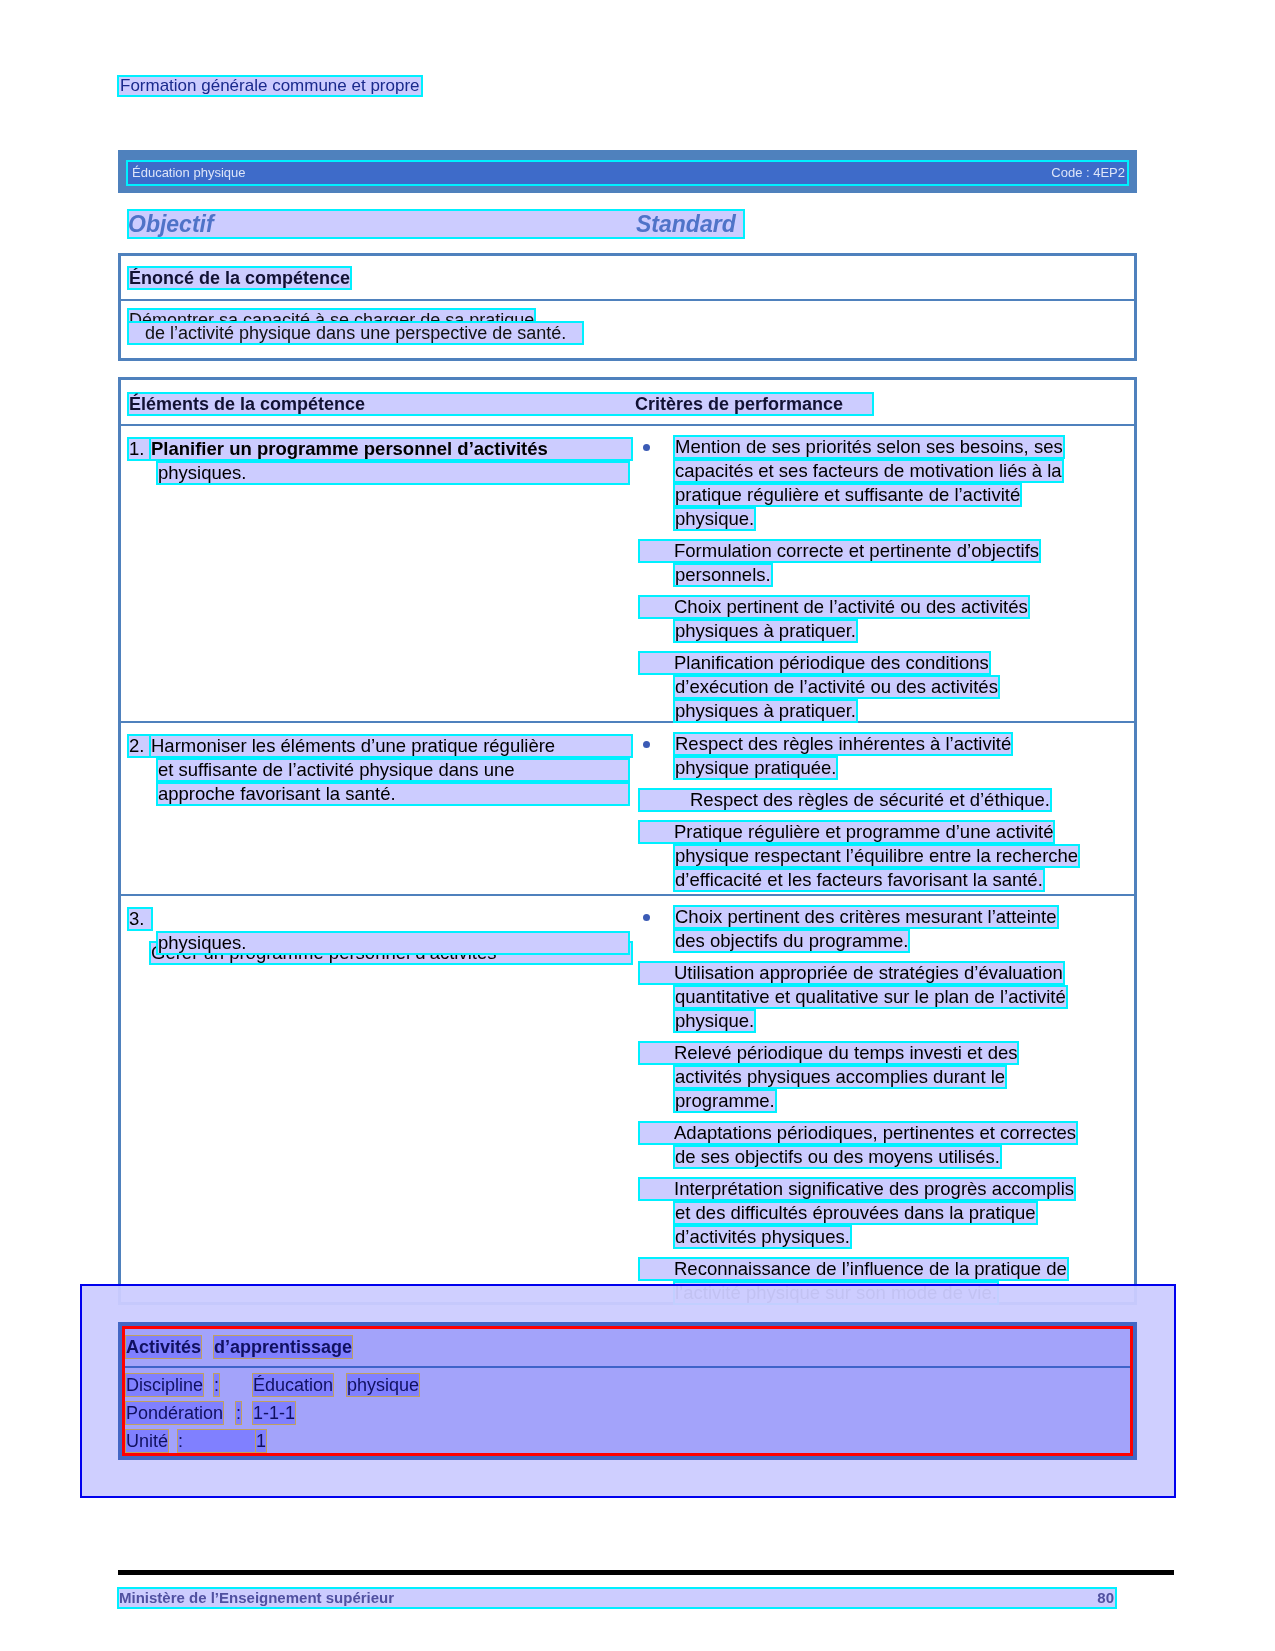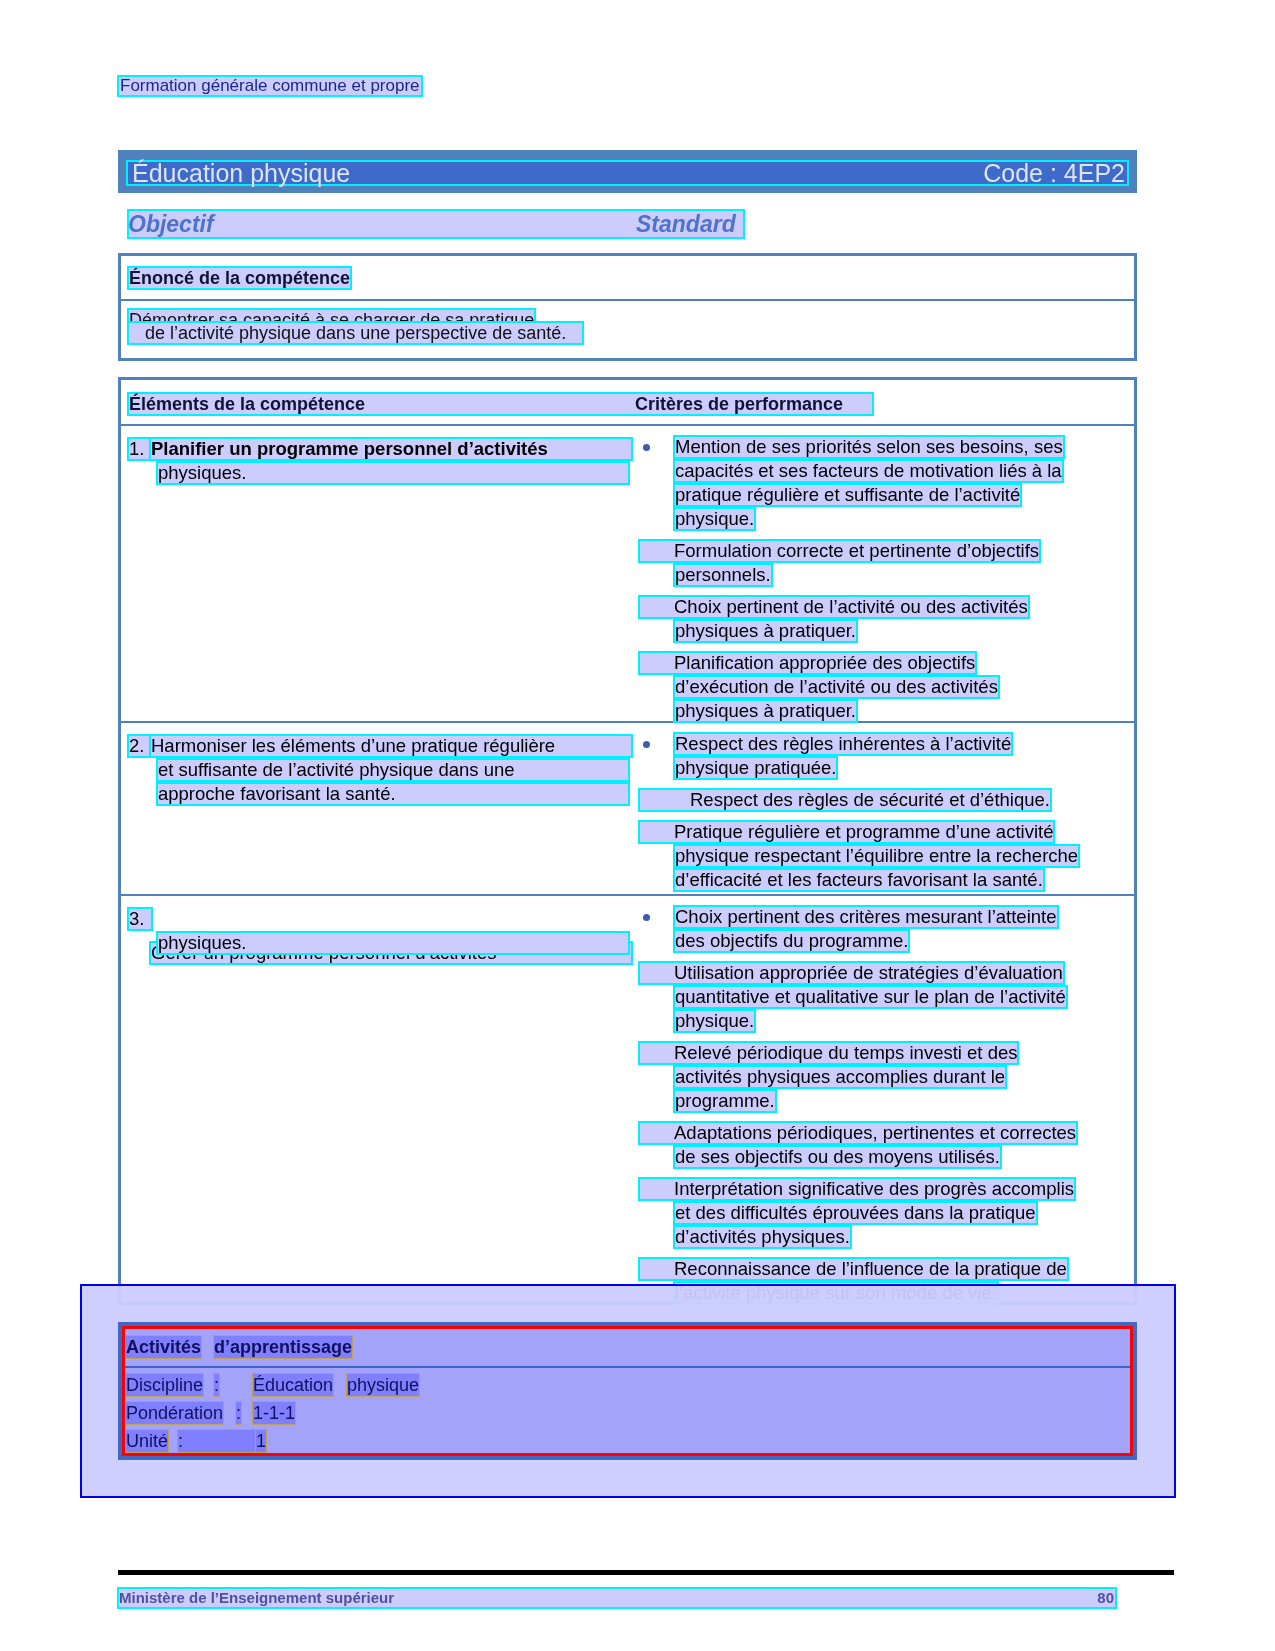--- a/index.html
+++ b/index.html
@@ -4,21 +4,21 @@
 <style>
   html, body { margin:0; padding:0; background:#ffffff; }
   body { width:1275px; height:1651px; position:relative; overflow:hidden;
          font-family:"Liberation Sans", sans-serif; color:#000; }
   .abs { position:absolute; }
   .hl { background:#ccccff; outline:2px solid #00f0ff; outline-offset:-1px; }
   .top-title { left:118px; top:76px; font-size:17px; color:#1a2a8c; line-height:20px; padding:0 2px; }
   .header-bar { left:118px; top:150px; width:1019px; height:43px; background:#4f81bd; }
   .header-inner { position:absolute; left:10px; right:10px; top:12px; height:22px;
                   background:#3e6bc9; outline:2px solid #00f0ff; }
-  .header-inner span { position:absolute; top:0; font-size:25px; line-height:22px; color:#dde4f8; }
+  .header-inner span { position:absolute; top:0; font-size:13px; line-height:22px; color:#dde4f8; }
   .objectif-row { left:128px; top:210px; width:616px; height:28px; }
   .objectif-row span { position:absolute; top:0; font-size:23px; line-height:28px; font-weight:bold;
                        font-style:italic; color:#4f73c8; }
   .box { border:3px solid #4f81bd; box-sizing:border-box; background:#fff; }
   .enonce { left:118px; top:253px; width:1019px; height:108px; }
   .enonce .sep { position:absolute; left:0; right:0; top:43px; height:2px; background:#4f81bd; }
   .t-bold { font-weight:bold; font-size:18px; color:#111133; line-height:22px; }
   .t-body { font-size:18px; line-height:24px; color:#111; }
   .main { left:118px; top:377px; width:1019px; height:928px; }
   .hsep { position:absolute; left:0; right:0; height:2px; background:#4f81bd; }
@@ -77,21 +77,21 @@
       <div class="line hl" style="left: 553px; top: 80px;">capacités et ses facteurs de motivation liés à la</div>
       <div class="line hl" style="left: 553px; top: 104px;">pratique régulière et suffisante de l’activité</div>
       <div class="line hl" style="left: 553px; top: 128px;">physique.</div>
       <div class="bullet" style="left: 522px; top: 168px;"></div>
       <div class="line hl" style="left: 518px; top: 160px; padding-left: 35px;">Formulation correcte et pertinente d’objectifs</div>
       <div class="line hl" style="left: 553px; top: 184px;">personnels.</div>
       <div class="bullet" style="left: 522px; top: 224px;"></div>
       <div class="line hl" style="left: 518px; top: 216px; padding-left: 35px;">Choix pertinent de l’activité ou des activités</div>
       <div class="line hl" style="left: 553px; top: 240px;">physiques à pratiquer.</div>
       <div class="bullet" style="left: 522px; top: 280px;"></div>
-      <div class="line hl" style="left: 518px; top: 272px; padding-left: 35px;">Planification appropriée des objectifs</div>
+      <div class="line hl" style="left: 518px; top: 272px; padding-left: 35px;">Planification périodique des conditions</div>
       <div class="line hl" style="left: 553px; top: 296px;">d’exécution de l’activité ou des activités</div>
       <div class="line hl" style="left: 553px; top: 320px;">physiques à pratiquer.</div>
       <div class="line hl" style="left: 7px; top: 355px; width: 22px;">2.</div>
       <div class="line hl" style="left: 29px; top: 355px; width: 480px;">Harmoniser les éléments d’une pratique régulière</div>
       <div class="line hl" style="left: 36px; top: 379px; width: 470px;">et suffisante de l’activité physique dans une</div>
       <div class="line hl" style="left: 36px; top: 403px; width: 470px;">approche favorisant la santé.</div>
       <div class="bullet" style="left: 522px; top: 361px;"></div>
       <div class="line hl" style="left: 553px; top: 353px;">Respect des règles inhérentes à l’activité</div>
       <div class="line hl" style="left: 553px; top: 377px;">physique pratiquée.</div>
       <div class="bullet" style="left: 522px; top: 417px;"></div>

